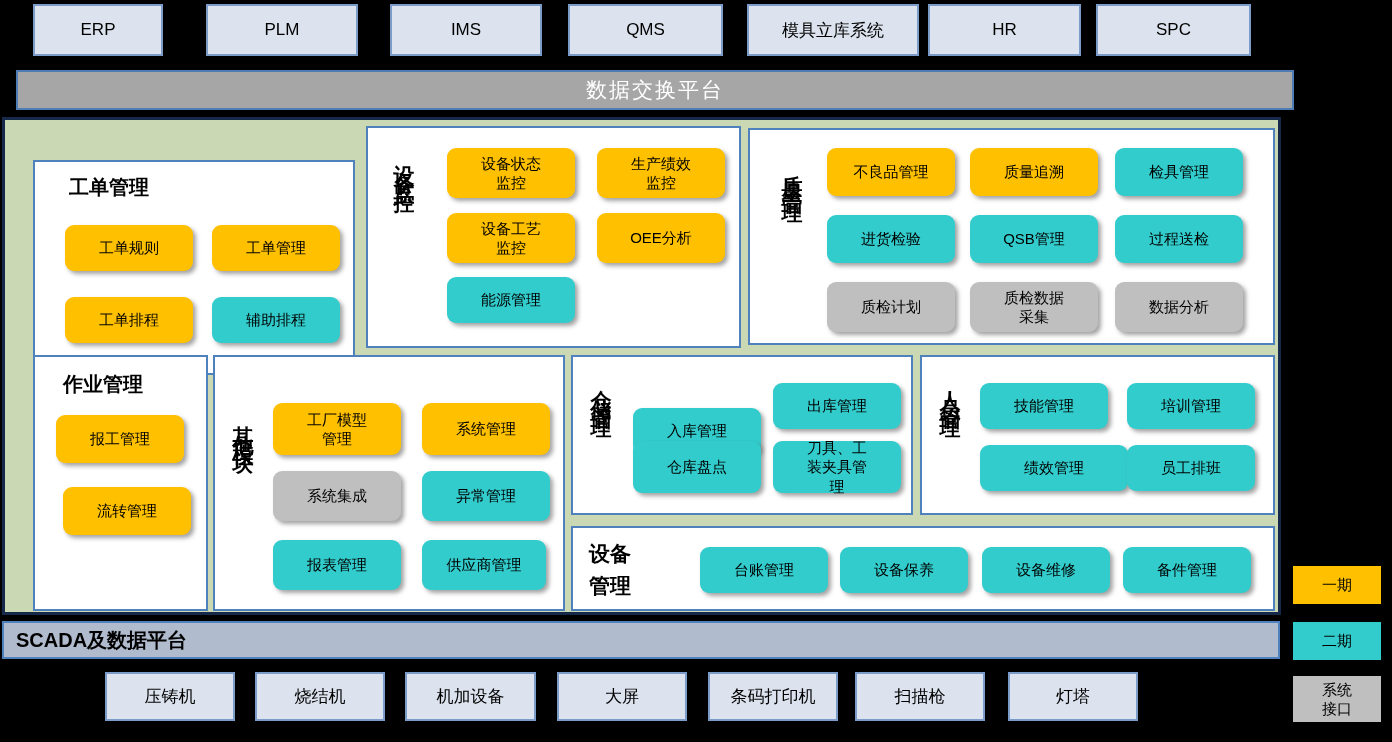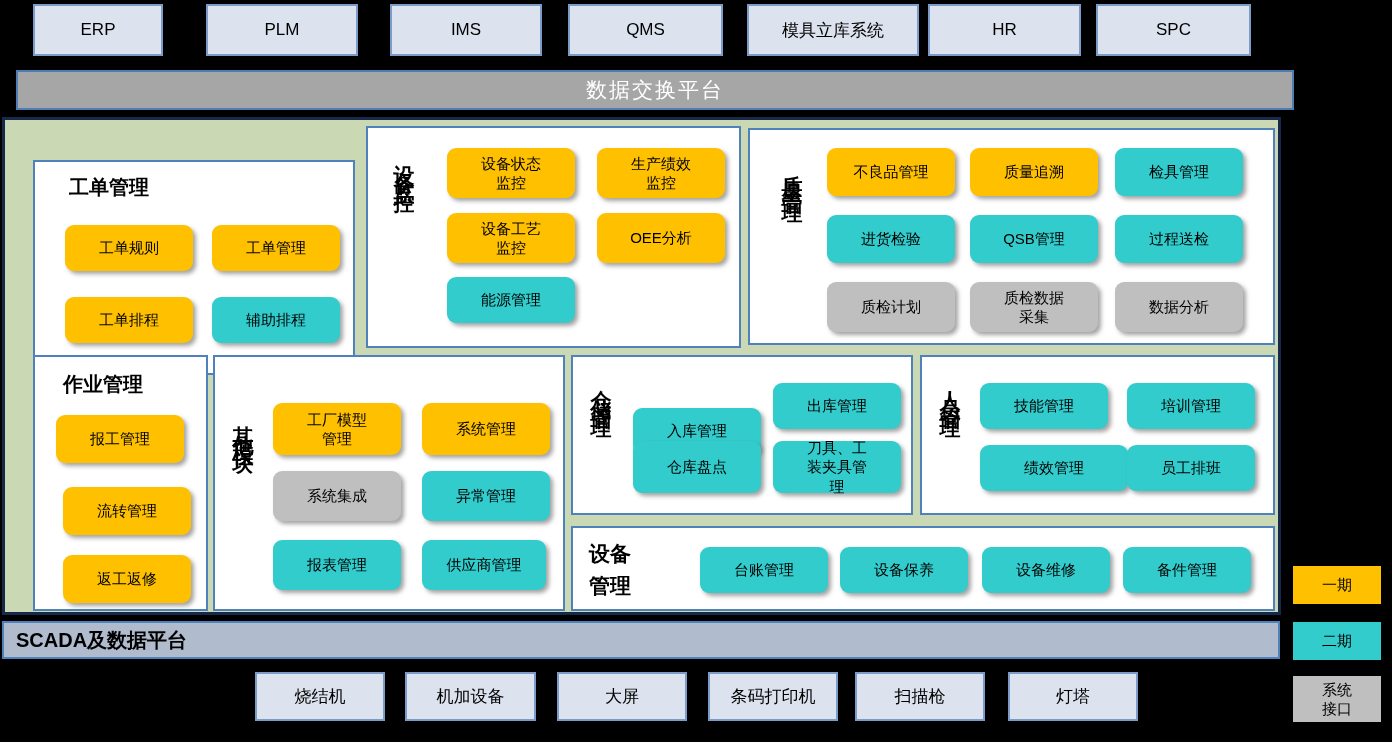--- a/index.html
+++ b/index.html
@@ -106,21 +106,20 @@
       <div class="mod p3" style="left:77px;top:152px;width:128px;height:50px;">质检计划</div>
       <div class="mod p2" style="left:365px;top:85px;width:128px;height:48px;">过程送检</div>
       <div class="mod p3 wrap5" style="left:220px;top:152px;width:128px;height:50px;">质检数据采集</div>
       <div class="mod p3" style="left:365px;top:152px;width:128px;height:50px;">数据分析</div>
     </div>
 
     <div class="panel" style="left:28px;top:235px;width:175px;height:256px;">
       <div class="ptitle" style="left:28px;top:14px;">作业管理</div>
       <div class="mod p1" style="left:21px;top:58px;width:128px;height:48px;">报工管理</div>
       <div class="mod p1" style="left:28px;top:130px;width:128px;height:48px;">流转管理</div>
-      <div class="mod p1" style="left:28px;top:198px;width:128px;height:48px;">返工返修</div>
     </div>
 
     <div class="panel" style="left:208px;top:235px;width:352px;height:256px;">
       <div class="vtitle" style="left:14px;top:52px;height:155px;">其他模块</div>
       <div class="mod p1 wrap4" style="left:58px;top:46px;width:128px;height:52px;">工厂模型管理</div>
       <div class="mod p1" style="left:207px;top:46px;width:128px;height:52px;">系统管理</div>
       <div class="mod p3" style="left:58px;top:114px;width:128px;height:50px;">系统集成</div>
       <div class="mod p2" style="left:207px;top:114px;width:128px;height:50px;">异常管理</div>
       <div class="mod p2" style="left:58px;top:183px;width:128px;height:50px;">报表管理</div>
       <div class="mod p2" style="left:207px;top:183px;width:124px;height:50px;">供应商管理</div>
@@ -149,20 +148,23 @@
       <div class="mod p2" style="left:409px;top:19px;width:128px;height:46px;">设备维修</div>
       <div class="mod p2" style="left:550px;top:19px;width:128px;height:46px;">备件管理</div>
     </div>
 
   </div>
 
   <div class="bar bar-scada" style="left:2px;top:621px;width:1278px;height:38px;">
     <span>SCADA及数据平台</span>
   </div>
 
+  <div class="sys-box" style="left:105px;top:672px;width:130px;height:49px;">
+      <span>压铸机</span>
+    </div>
   <div class="sys-box" style="left:255px;top:672px;width:130px;height:49px;">
       <span>烧结机</span>
     </div>
   <div class="sys-box" style="left:405px;top:672px;width:131px;height:49px;">
       <span>机加设备</span>
     </div>
   <div class="sys-box" style="left:557px;top:672px;width:130px;height:49px;">
       <span>大屏</span>
     </div>
   <div class="sys-box" style="left:708px;top:672px;width:130px;height:49px;">

